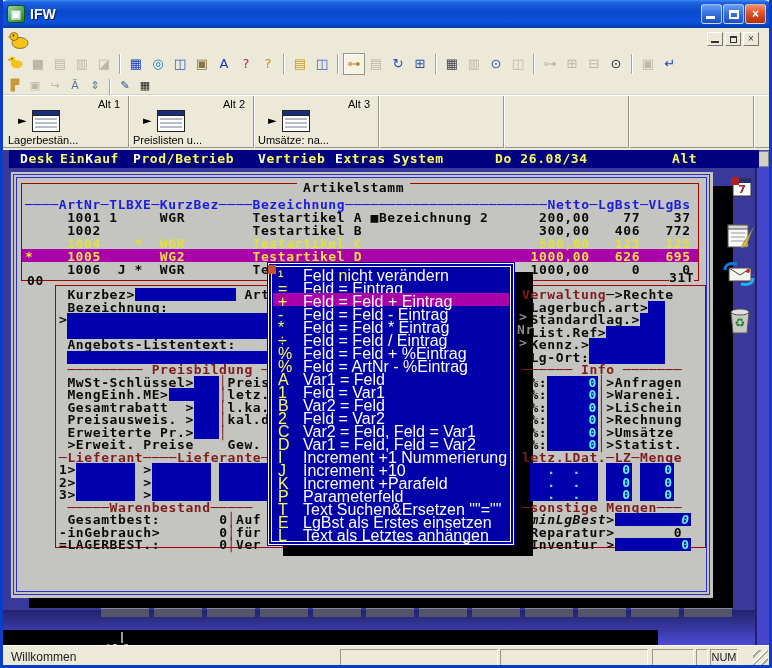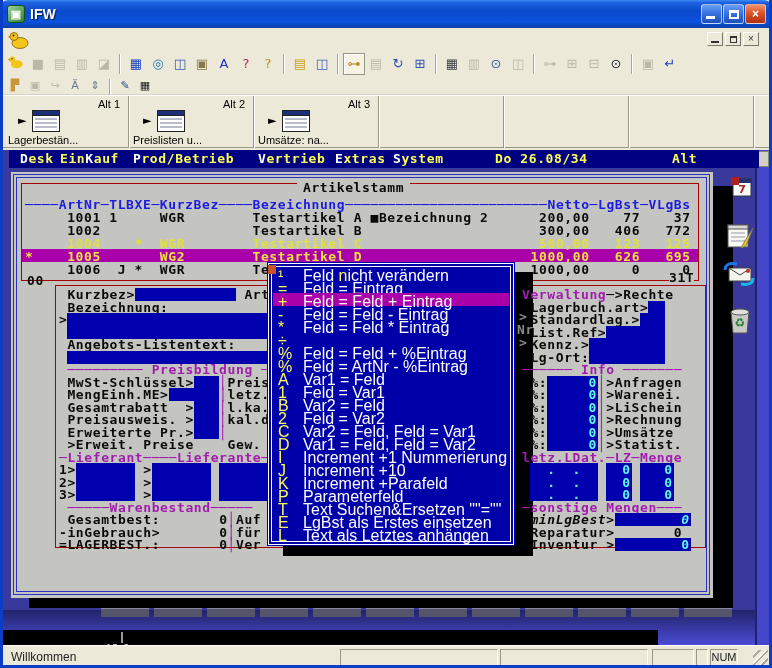--- a/index.html
+++ b/index.html
@@ -57,21 +57,21 @@
      background:linear-gradient(180deg,#23236A 0%,#4B4BD4 100%);}
   .mono{font-family:"DejaVu Sans Mono",monospace;font-weight:bold;font-size:13px;letter-spacing:.6px;
         white-space:pre;line-height:13px;color:#0a0a0a;}
   #dosmenu{position:absolute;left:6px;top:0;width:750px;height:18px;background:#000080;}
   .dmi{position:absolute;top:2px;color:#FCFC54;cursor:pointer;}
   .dmi .hot{color:#FFFFFF;}
   #dos{position:absolute;left:8px;top:22px;width:702px;height:426px;background:#C4C4C0;}
   .bframe{position:absolute;border:1px solid #2830C8;pointer-events:none;}
   .redbox{position:absolute;border:1px solid #A60000;}
   .tf{display:inline-block;background:#0000AE;color:#5CF8F8;text-align:right;height:13px;vertical-align:top;padding-right:1px;cursor:text;}
-  .th,.td{color:#a21caf;text-align:center;}
+  .th,.td{color:#7f1d1d;text-align:center;}
   .shadow{position:absolute;background:#000;}
   .frag{position:absolute;color:#8a8a8a;}
   
   .trow{position:absolute;left:14px;}
   .r-head{color:#1C1CE0;}
   .r-marked{color:#E0E040;}
   .r-selected{color:#F0E040;}
   #selbar{position:absolute;background:#AA00AA;}
   
   #popup{position:absolute;background:#0000A8;z-index:15;}
@@ -285,20 +285,21 @@
             <div class="prow" style="top: 44px;">
               <span class="k">-</span>
               <span class="t">Feld = Feld - Eintrag</span>
             </div>
             <div class="prow" style="top: 57px;">
               <span class="k">*</span>
               <span class="t">Feld = Feld * Eintrag</span>
             </div>
             <div class="prow" style="top: 70px;">
               <span class="k">÷</span>
+              <span class="t">Feld = Feld / Eintrag</span>
             </div>
             <div class="prow" style="top: 83px;">
               <span class="k">%</span>
               <span class="t">Feld = Feld + %Eintrag</span>
             </div>
             <div class="prow" style="top: 96px;">
               <span class="k">%</span>
               <span class="t">Feld = ArtNr - %Eintrag</span>
             </div>
             <div class="prow" style="top: 109px;">

